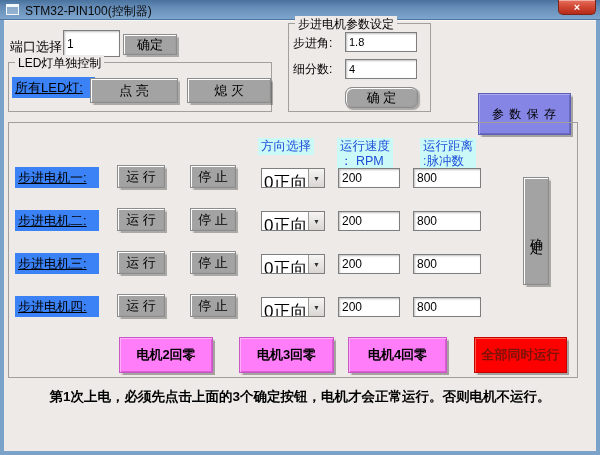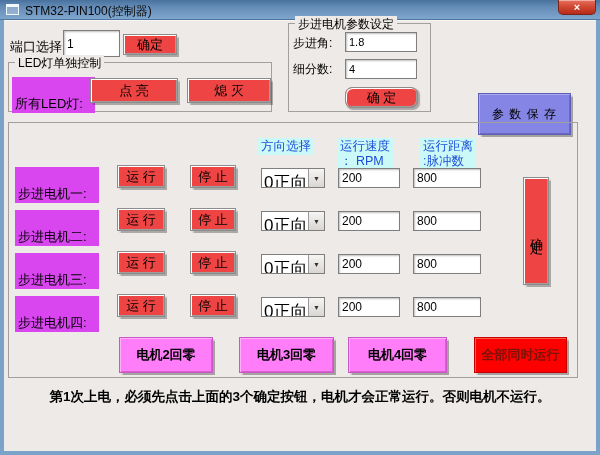--- a/index.html
+++ b/index.html
@@ -40,36 +40,36 @@
     background:#EDEAE7;
     box-shadow: inset 0 1px 0 #F8F6F4;
   }
   .lbl { position:absolute; font-size:13px; color:#000; white-space:nowrap; }
   .grp { position:absolute; border:1px solid #A2A09C;padding-left:24px; }
   .grp-title {
     position:absolute; top:-8px; left:6px; background:#EDEAE7;
     padding:0 3px; font-size:12px; color:#000; white-space:nowrap;
   }
   .btn {
-    position:absolute; background:#ef4444;
+    position:absolute; background:#a3a3a3;
     border:1px solid #8C8C8C;
     box-shadow: inset 1px 1px 0 #FFFFFF, inset -1px -1px 0 #9E9E9E, 1.5px 1.5px 1px rgba(0,0,0,0.28);
     font-size:13px; color:#000; font-family:inherit;
     display:flex; align-items:center; justify-content:center;
     cursor:pointer; white-space:nowrap;
   }
   .input {
     position:absolute; background:#FFFFFF;
     border:1px solid #7E7E7E;
     box-shadow: inset 1px 1px 2px rgba(0,0,0,0.25);
     font-size:12px; padding:0 3px; font-family:inherit; color:#000;
   }
   .wlabel {
-    position:absolute; background:#d946ef; font-size:13px; color:#000;
-    padding:18px 3px; white-space:nowrap;
+    position:absolute; background:#3b82f6; font-size:13px; color:#000;
+    padding:2px 3px; white-space:nowrap;text-decoration:underline;
   }
   .cyan {
     position:absolute; background:#CBF9F7; color:#1d4ed8;
     font-size:12.5px; line-height:15px; padding:1px 3px; white-space:nowrap;
   }
   .dd {
     position:absolute; background:#fff; border:1px solid #7E7E7E;
     display:flex; align-items:stretch; cursor:pointer;
   }
   .dd-text { flex:1; font-size:17px; padding:2px 0 0 2px; color:#000; white-space:nowrap; overflow:hidden; }

